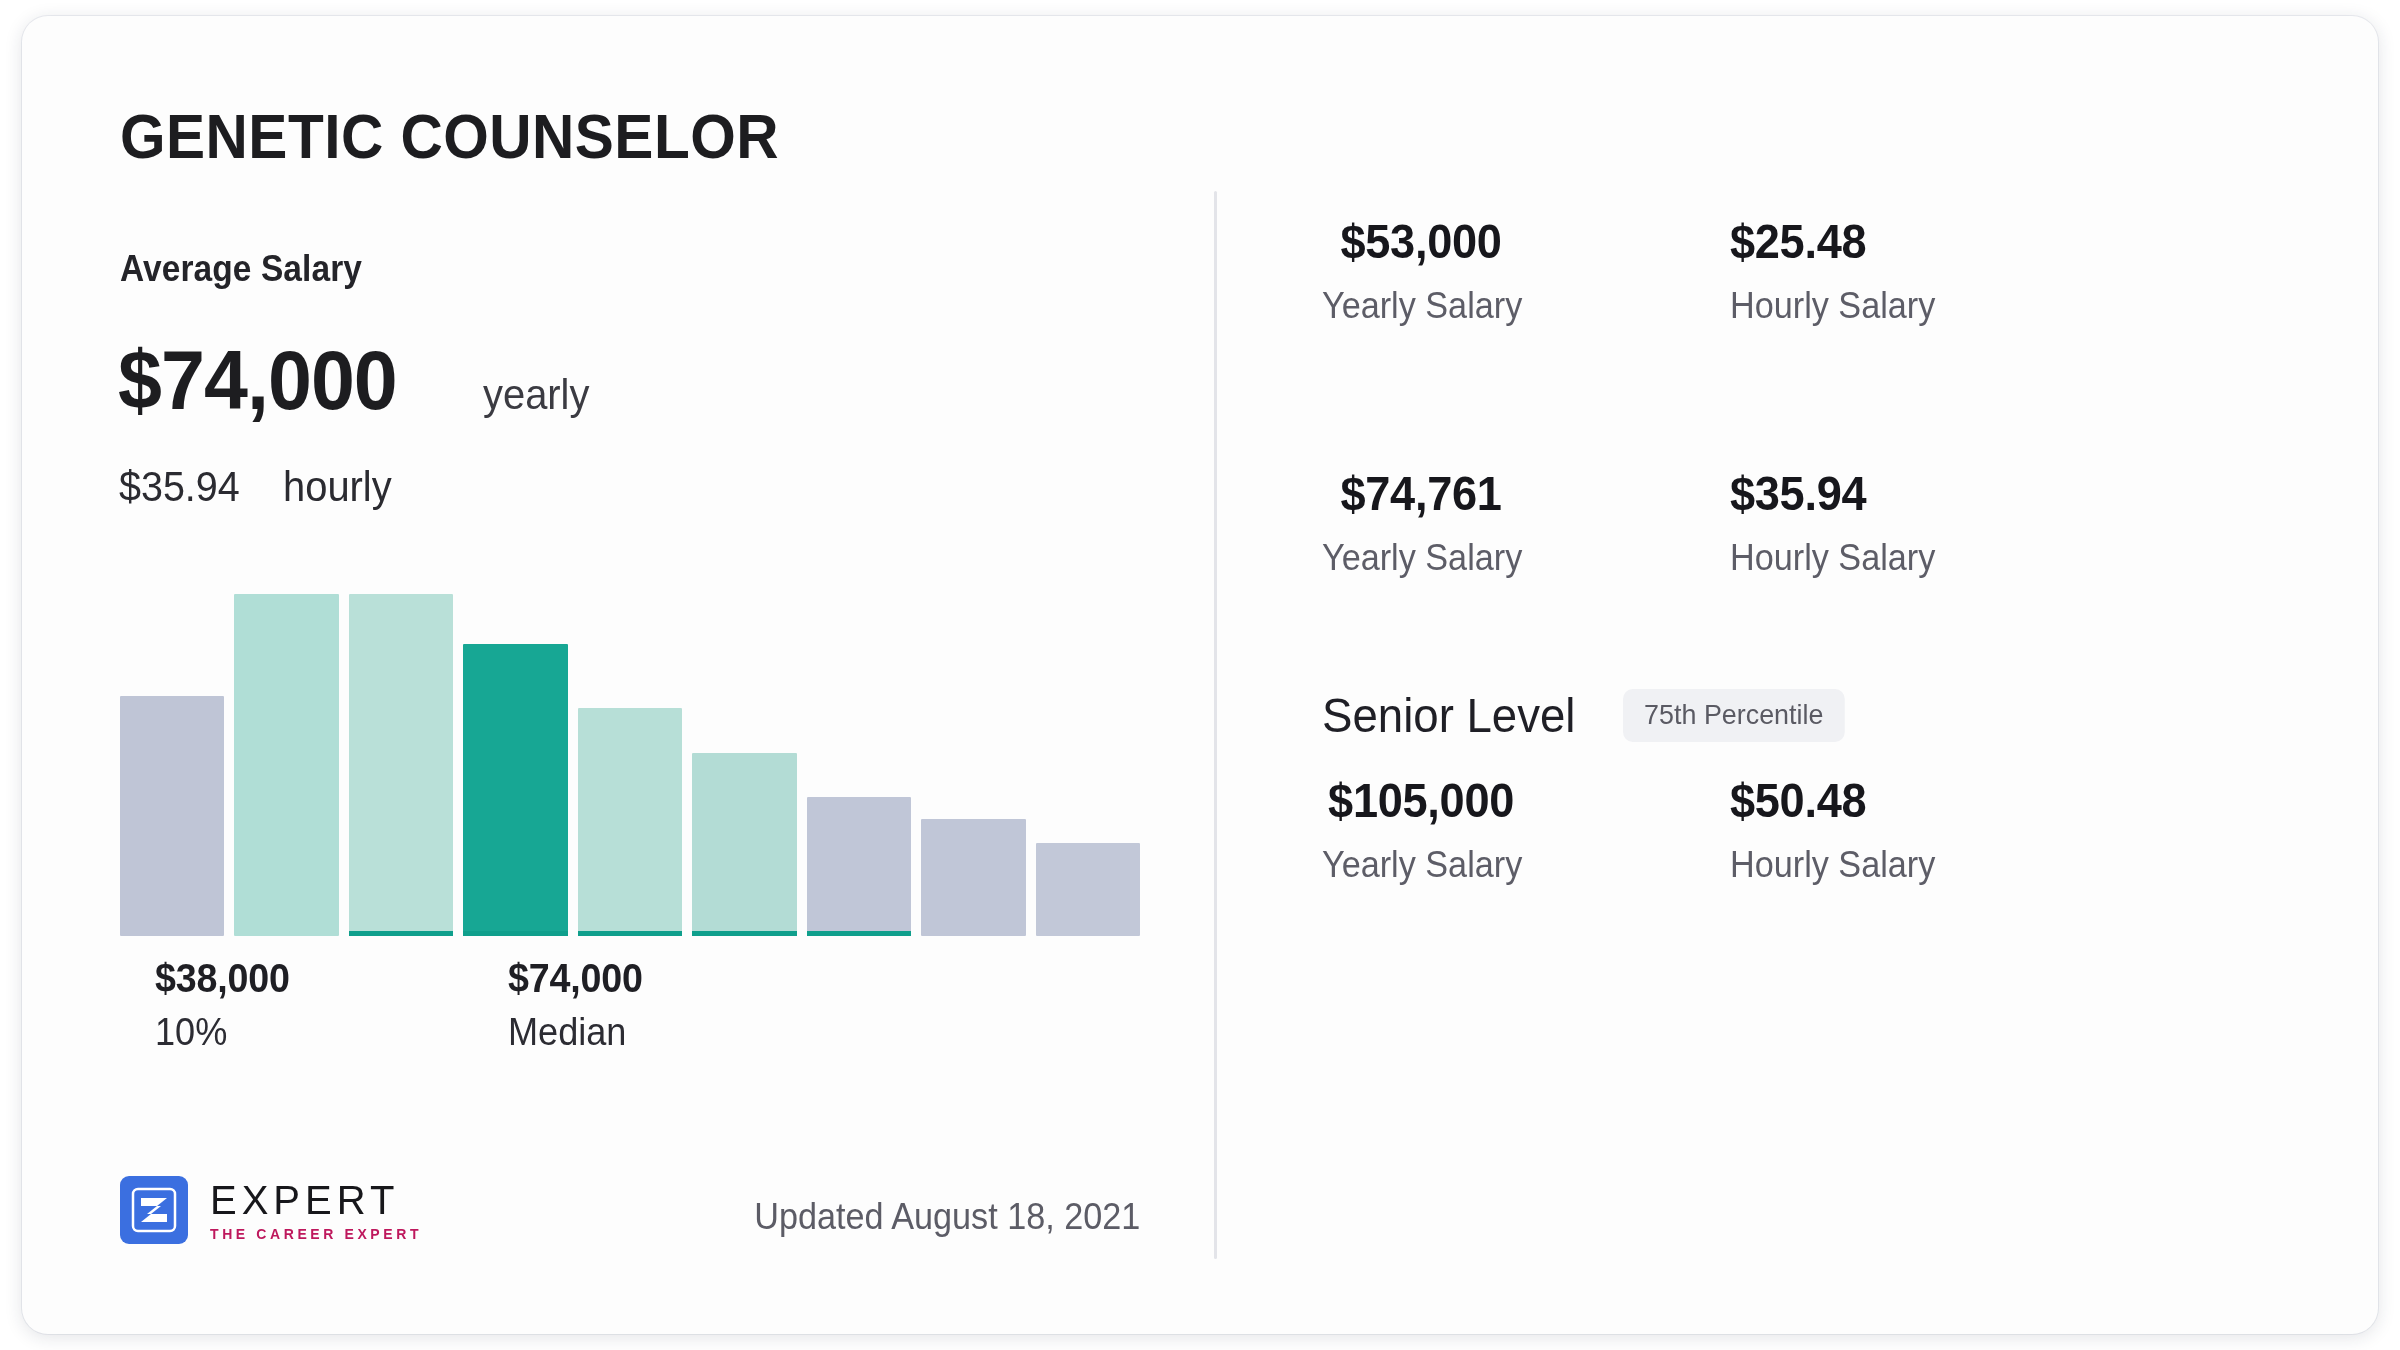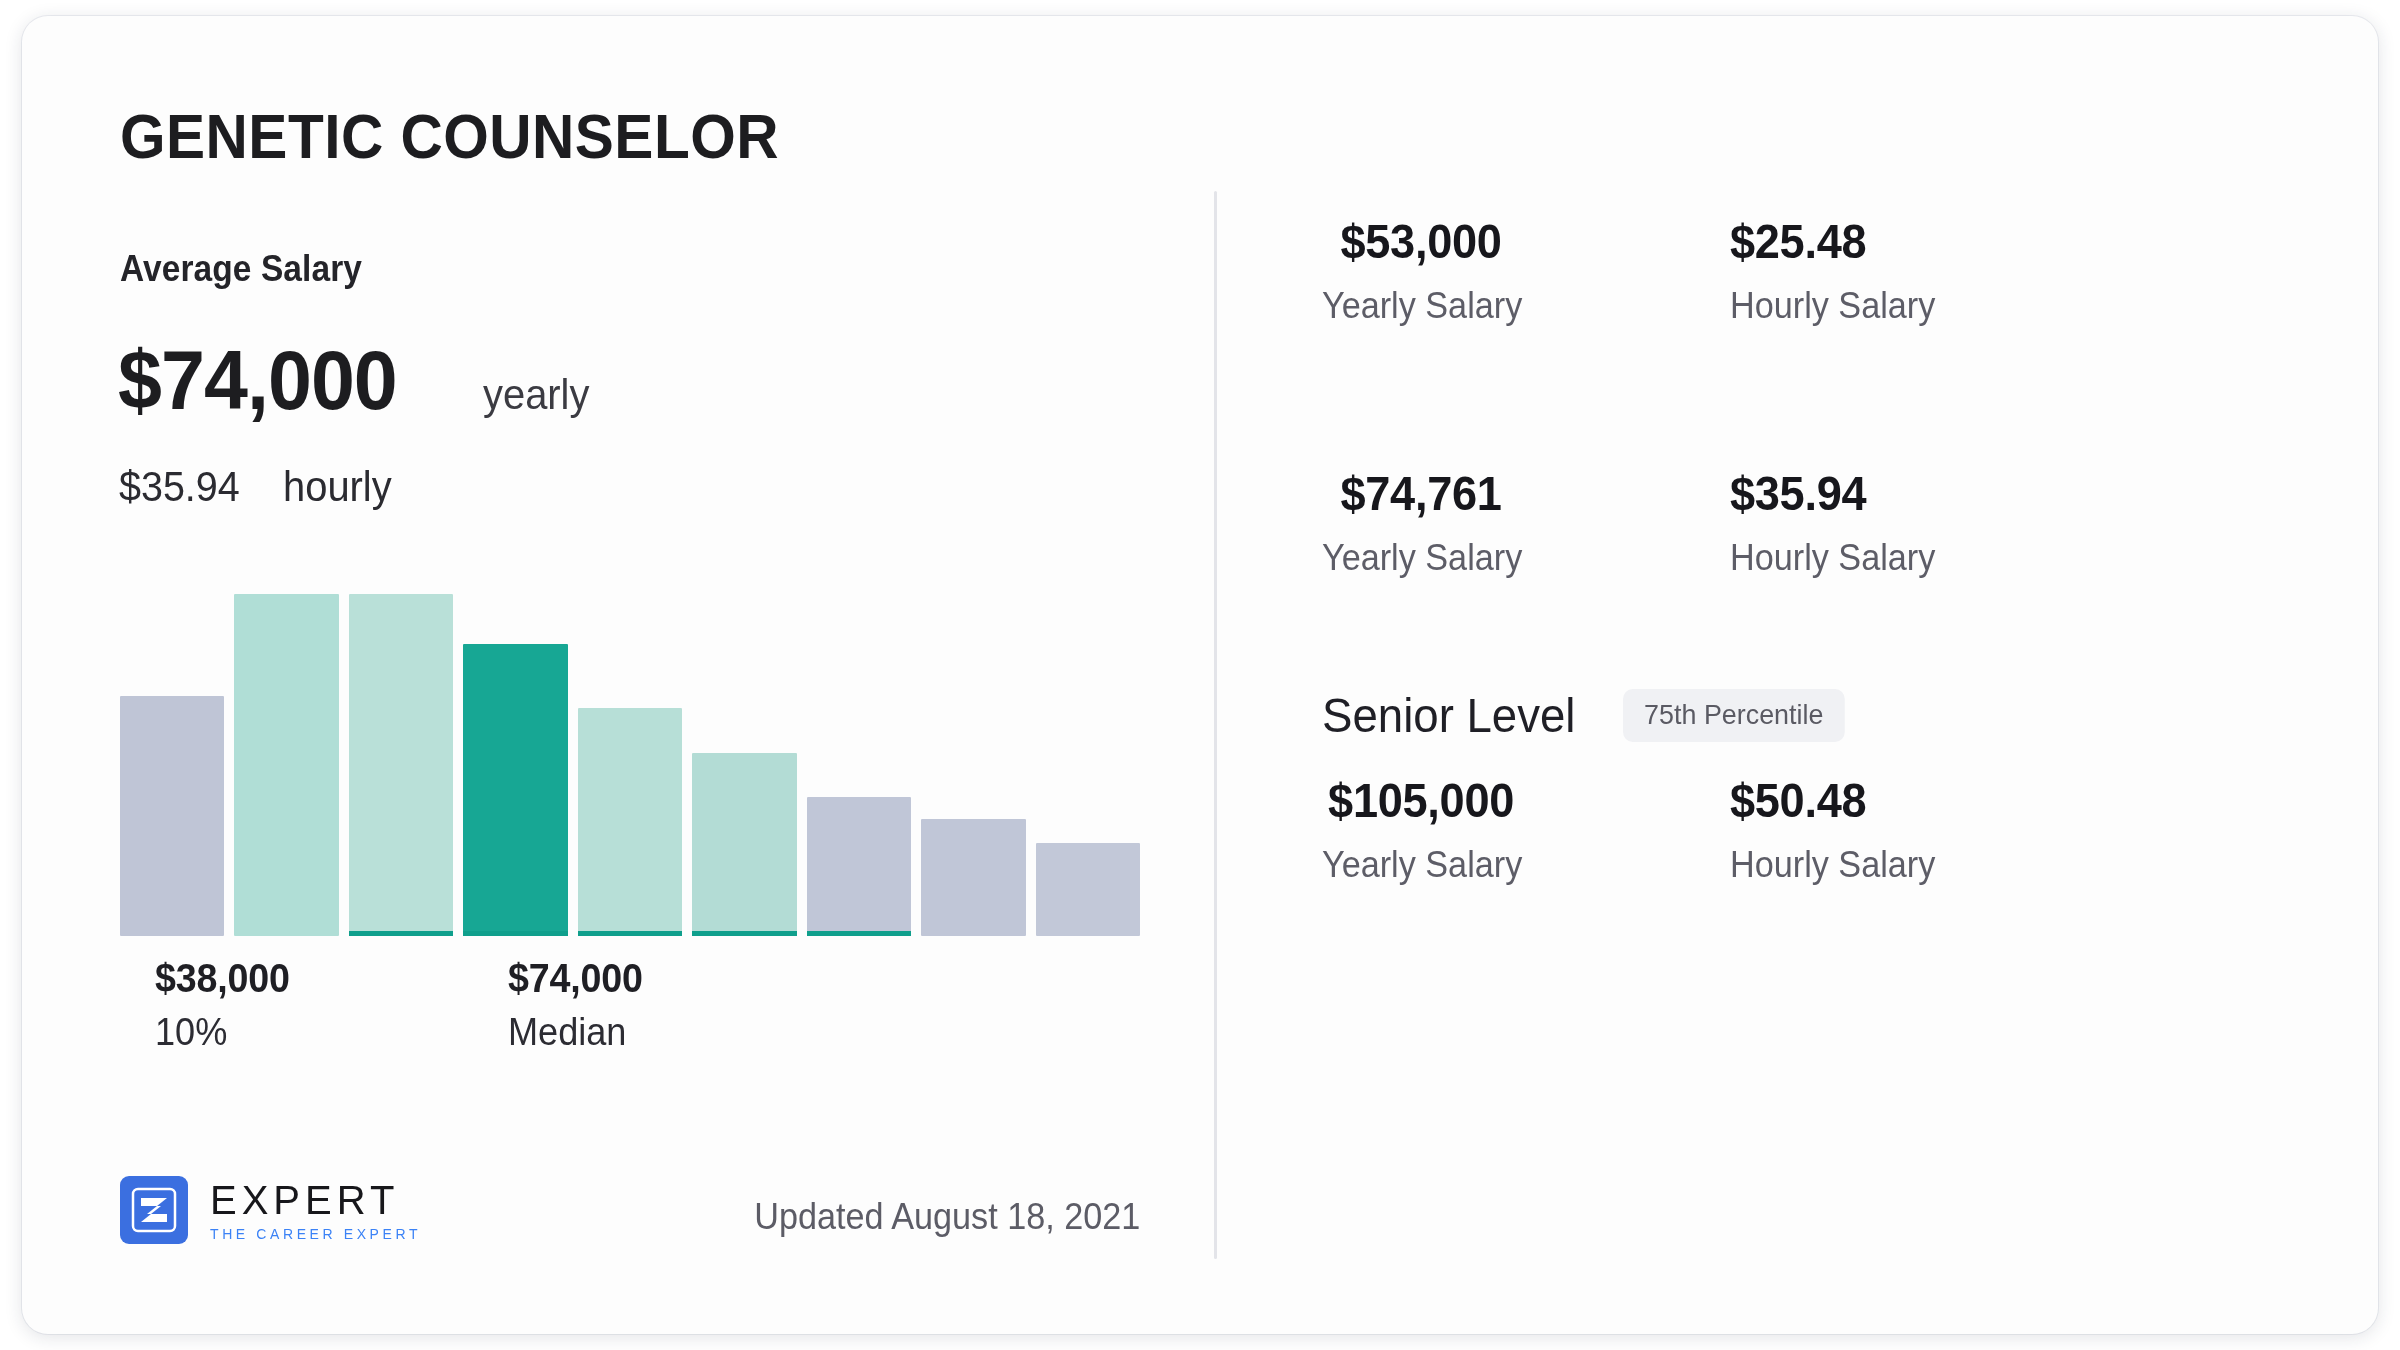--- a/index.html
+++ b/index.html
@@ -188,23 +188,23 @@
   #brand-name {
     font-size: 40px;
     font-weight: 400;
     letter-spacing: 5px;
     color: #17171b;
     line-height: 1;
   }
   #brand-tagline {
     margin-top: 7px;
     font-size: 14px;
-    font-weight: 400;
+    font-weight: 700;
     letter-spacing: 3.6px;
-    color: #3b82f6;
+    color: #be185d;
     line-height: 1;
   }
   #updated-text {
     position: absolute;
     right: 0;
     top: 20px;
     font-size: 36px;
     font-weight: 400;
     color: #5c5c66;
     transform: scaleX(0.95);

